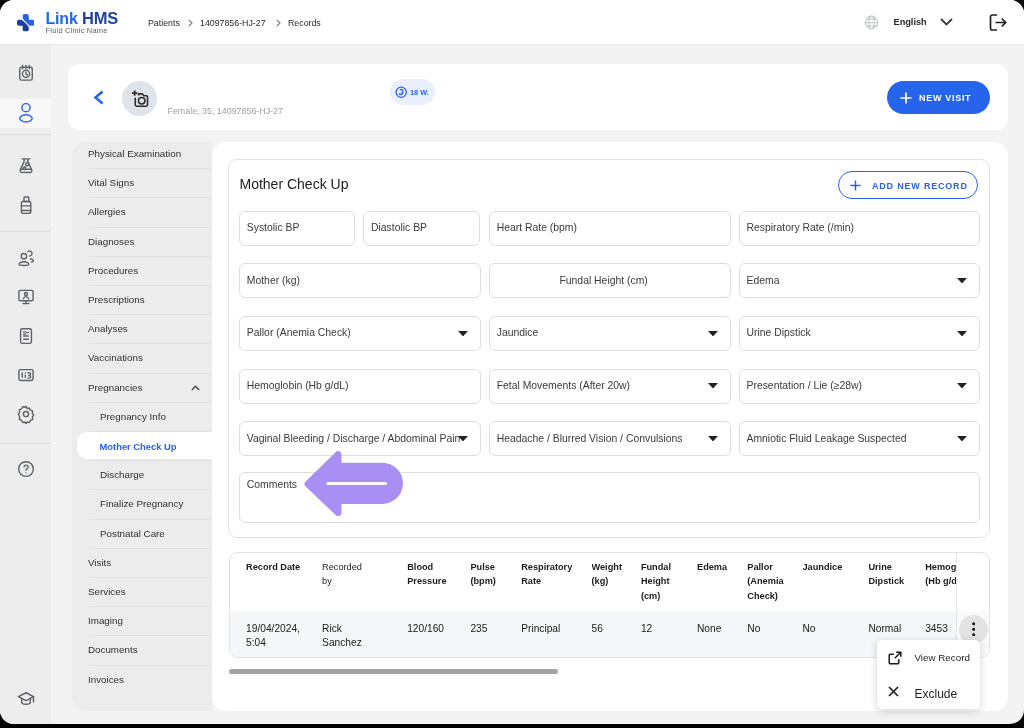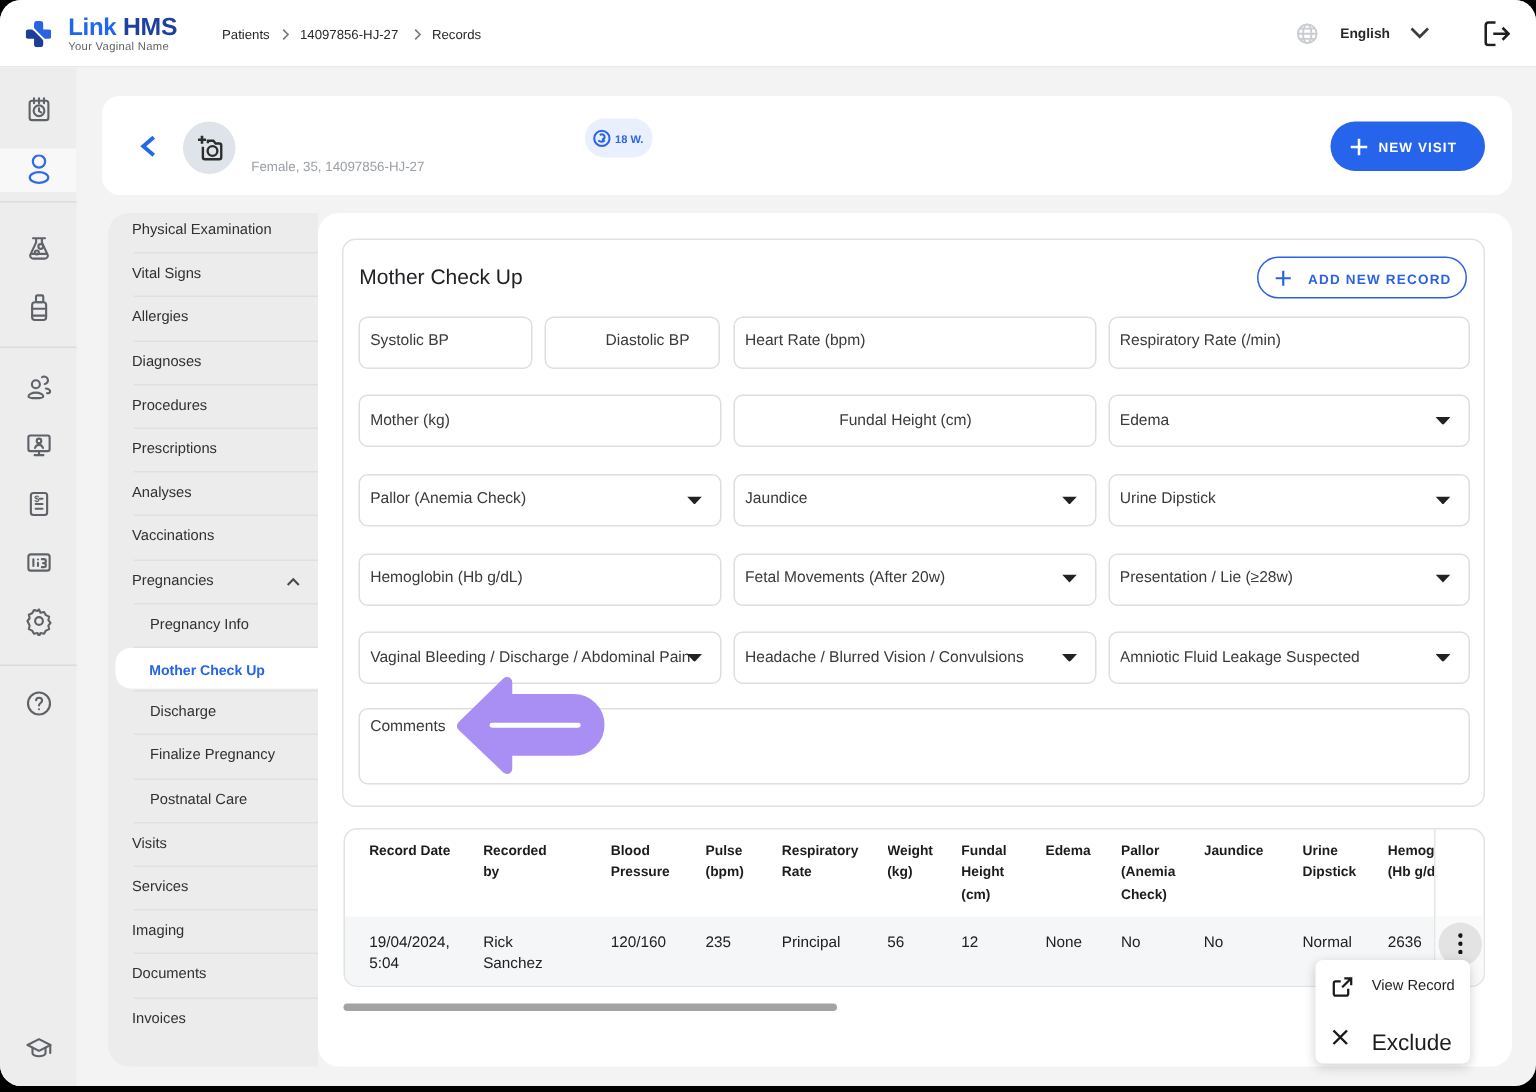--- a/index.html
+++ b/index.html
@@ -28,21 +28,21 @@
         <rect x="5.6" y="0" width="6" height="17.2" rx="1.9"></rect>
         <rect x="0" y="5.6" width="17.2" height="6" rx="1.9"></rect>
       </g>
     <g fill="#1c3d99" clip-path="url(#cl)">
         <rect x="5.6" y="0" width="6" height="17.2" rx="1.9"></rect>
         <rect x="0" y="5.6" width="17.2" height="6" rx="1.9"></rect>
       </g>
   </svg>
   <div class="abs" style="left:45.5px;top:10.5px;font-size:16px;line-height:16px;font-weight:700;letter-spacing:-0.2px;color:#1f66f0;">Link</div>
   <div class="abs" style="left:82px;top:10.3px;font-size:16.5px;line-height:16.5px;font-weight:700;letter-spacing:-0.2px;color:#1e409e;">HMS</div>
-  <div class="abs" style="left:45.5px;top:25.5px;font-size:7.5px;letter-spacing:0.2px;color:#5f6368;">Your Vaginal Name</div>
+  <div class="abs" style="left:45.5px;top:25.5px;font-size:7.5px;letter-spacing:0.2px;color:#5f6368;">Fluid Clinic Name</div>
 
   <div class="abs" style="left:148px;top:17.5px;font-size:8.8px;color:#28282b;">Patients</div>
   <svg class="abs" style="left:187.5px;top:19px;" width="5" height="8" viewBox="0 0 5 8" fill="none" stroke="#747880" stroke-width="1.1">
       <path d="M0.8 0.8L4 4 0.8 7.2"></path>
     </svg>
   <div class="abs" style="left:200px;top:17.5px;font-size:8.8px;color:#28282b;">14097856-HJ-27</div>
   <svg class="abs" style="left:276px;top:19px;" width="5" height="8" viewBox="0 0 5 8" fill="none" stroke="#747880" stroke-width="1.1">
       <path d="M0.8 0.8L4 4 0.8 7.2"></path>
     </svg>
   <div class="abs" style="left:288px;top:17.5px;font-size:8.8px;color:#28282b;">Records</div>
@@ -225,21 +225,21 @@
   <div class="abs" style="left:837.5px;top:171px;width:140.5px;height:28px;border-radius:14px;border:1.5px solid #2b62e4;background:#fff;"></div>
   <svg class="abs" style="left:850px;top:179.5px;" width="11" height="11" viewBox="0 0 12 12" fill="none" stroke="#2b62e4" stroke-width="1.6">
       <path d="M6 0.5v11M0.5 6h11"></path>
     </svg>
   <div class="abs" style="left:872px;top:180.5px;font-size:9px;font-weight:700;letter-spacing:0.8px;color:#2b62e4;">ADD NEW RECORD</div>
 
   <div id="fields">
       <div class="abs" style="left:238.8px;top:210.5px;width:116.5px;height:35px;border:1px solid #dedede;border-radius:6px;background:#fff;"></div>
       <div class="abs" style="left:246.8px;top:222px;width:88.5px;font-size:10.4px;color:#3a3a3c;white-space:nowrap;overflow:hidden;">Systolic BP</div>
       <div class="abs" style="left:363px;top:210.5px;width:116.7px;height:35px;border:1px solid #dedede;border-radius:6px;background:#fff;"></div>
-      <div class="abs" style="left:371px;top:222px;width:88.7px;font-size:10.4px;color:#3a3a3c;white-space:nowrap;overflow:hidden;text-align:right;">Diastolic BP</div>
+      <div class="abs" style="left:371px;top:222px;width:88.7px;font-size:10.4px;color:#3a3a3c;white-space:nowrap;overflow:hidden;">Diastolic BP</div>
       <div class="abs" style="left:488.7px;top:210.5px;width:241.9px;height:35px;border:1px solid #dedede;border-radius:6px;background:#fff;"></div>
       <div class="abs" style="left:496.7px;top:222px;width:213.9px;font-size:10.4px;color:#3a3a3c;white-space:nowrap;overflow:hidden;">Heart Rate (bpm)</div>
       <div class="abs" style="left:738.5px;top:210.5px;width:241.9px;height:35px;border:1px solid #dedede;border-radius:6px;background:#fff;"></div>
       <div class="abs" style="left:746.5px;top:222px;width:213.9px;font-size:10.4px;color:#3a3a3c;white-space:nowrap;overflow:hidden;">Respiratory Rate (/min)</div>
       <div class="abs" style="left:238.8px;top:263.2px;width:242.1px;height:35px;border:1px solid #dedede;border-radius:6px;background:#fff;"></div>
       <div class="abs" style="left:246.8px;top:274.7px;width:214.1px;font-size:10.4px;color:#3a3a3c;white-space:nowrap;overflow:hidden;">Mother (kg)</div>
       <div class="abs" style="left:488.7px;top:263.2px;width:241.9px;height:35px;border:1px solid #dedede;border-radius:6px;background:#fff;"></div>
       <div class="abs" style="left:496.7px;top:274.7px;width:213.9px;font-size:10.4px;color:#3a3a3c;white-space:nowrap;overflow:hidden;text-align:center;">Fundal Height (cm)</div>
       <div class="abs" style="left:738.5px;top:263.2px;width:241.9px;height:35px;border:1px solid #dedede;border-radius:6px;background:#fff;"></div>
       <div class="abs" style="left:746.5px;top:274.7px;width:213.9px;font-size:10.4px;color:#3a3a3c;white-space:nowrap;overflow:hidden;">Edema</div>
@@ -292,42 +292,42 @@
       <div class="abs" style="left:246.8px;top:478.5px;font-size:10.4px;color:#3a3a3c;">Comments</div>
     </div>
 
   <div class="abs" style="left:228.5px;top:552px;width:761.5px;height:106px;background:#fff;border:1px solid #e2e2e2;border-radius:9px;overflow:hidden;">
     <div class="abs" style="left:0;top:58px;width:760px;height:48px;background:#f5f6f7;"></div>
     <div class="abs" style="left:726px;top:0;width:1px;height:106px;background:#e5e5e5;"></div>
     <div class="abs" style="left:727px;top:58px;width:33px;height:48px;background:#fafafa;"></div>
     <div id="tcells">
         <div class="abs" style="left:16.6px;top:7.2px;width:80px;font-size:9.2px;font-weight:700;color:#1c1c1e;line-height:14.2px;overflow:hidden;white-space:nowrap;">Record Date</div>
         <div class="abs" style="left:16.6px;top:69px;width:80px;font-size:10.2px;color:#202022;line-height:14.4px;white-space:nowrap;">19/04/2024,<br>5:04</div>
-        <div class="abs" style="left:92.6px;top:7.2px;width:80px;font-size:9.2px;font-weight:700;color:#1c1c1e;line-height:14.2px;overflow:hidden;white-space:nowrap;">Recorded<br>by</div>
+        <div class="abs" style="left:92.6px;top:7.2px;width:80px;font-size:9.2px;font-weight:400;color:#1c1c1e;line-height:14.2px;overflow:hidden;white-space:nowrap;">Recorded<br>by</div>
         <div class="abs" style="left:92.6px;top:69px;width:80px;font-size:10.2px;color:#202022;line-height:14.4px;white-space:nowrap;">Rick<br>Sanchez</div>
         <div class="abs" style="left:177.7px;top:7.2px;width:80px;font-size:9.2px;font-weight:700;color:#1c1c1e;line-height:14.2px;overflow:hidden;white-space:nowrap;">Blood<br>Pressure</div>
         <div class="abs" style="left:177.7px;top:69px;width:80px;font-size:10.2px;color:#202022;line-height:14.4px;white-space:nowrap;">120/160</div>
         <div class="abs" style="left:240.9px;top:7.2px;width:80px;font-size:9.2px;font-weight:700;color:#1c1c1e;line-height:14.2px;overflow:hidden;white-space:nowrap;">Pulse<br>(bpm)</div>
         <div class="abs" style="left:240.9px;top:69px;width:80px;font-size:10.2px;color:#202022;line-height:14.4px;white-space:nowrap;">235</div>
         <div class="abs" style="left:291.7px;top:7.2px;width:80px;font-size:9.2px;font-weight:700;color:#1c1c1e;line-height:14.2px;overflow:hidden;white-space:nowrap;">Respiratory<br>Rate</div>
         <div class="abs" style="left:291.7px;top:69px;width:80px;font-size:10.2px;color:#202022;line-height:14.4px;white-space:nowrap;">Principal</div>
         <div class="abs" style="left:362px;top:7.2px;width:80px;font-size:9.2px;font-weight:700;color:#1c1c1e;line-height:14.2px;overflow:hidden;white-space:nowrap;">Weight<br>(kg)</div>
         <div class="abs" style="left:362px;top:69px;width:80px;font-size:10.2px;color:#202022;line-height:14.4px;white-space:nowrap;">56</div>
         <div class="abs" style="left:411.4px;top:7.2px;width:80px;font-size:9.2px;font-weight:700;color:#1c1c1e;line-height:14.2px;overflow:hidden;white-space:nowrap;">Fundal<br>Height<br>(cm)</div>
         <div class="abs" style="left:411.4px;top:69px;width:80px;font-size:10.2px;color:#202022;line-height:14.4px;white-space:nowrap;">12</div>
         <div class="abs" style="left:467.5px;top:7.2px;width:80px;font-size:9.2px;font-weight:700;color:#1c1c1e;line-height:14.2px;overflow:hidden;white-space:nowrap;">Edema</div>
         <div class="abs" style="left:467.5px;top:69px;width:80px;font-size:10.2px;color:#202022;line-height:14.4px;white-space:nowrap;">None</div>
         <div class="abs" style="left:517.8px;top:7.2px;width:80px;font-size:9.2px;font-weight:700;color:#1c1c1e;line-height:14.2px;overflow:hidden;white-space:nowrap;">Pallor<br>(Anemia<br>Check)</div>
         <div class="abs" style="left:517.8px;top:69px;width:80px;font-size:10.2px;color:#202022;line-height:14.4px;white-space:nowrap;">No</div>
         <div class="abs" style="left:573px;top:7.2px;width:80px;font-size:9.2px;font-weight:700;color:#1c1c1e;line-height:14.2px;overflow:hidden;white-space:nowrap;">Jaundice</div>
         <div class="abs" style="left:573px;top:69px;width:80px;font-size:10.2px;color:#202022;line-height:14.4px;white-space:nowrap;">No</div>
         <div class="abs" style="left:638.9px;top:7.2px;width:80px;font-size:9.2px;font-weight:700;color:#1c1c1e;line-height:14.2px;overflow:hidden;white-space:nowrap;">Urine<br>Dipstick</div>
         <div class="abs" style="left:638.9px;top:69px;width:80px;font-size:10.2px;color:#202022;line-height:14.4px;white-space:nowrap;">Normal</div>
         <div class="abs" style="left:695.7px;top:7.2px;width:31px;font-size:9.2px;font-weight:700;color:#1c1c1e;line-height:14.2px;overflow:hidden;white-space:nowrap;">Hemog<br>(Hb g/d</div>
-        <div class="abs" style="left:695.7px;top:69px;width:31px;font-size:10.2px;color:#202022;line-height:14.4px;white-space:nowrap;">2636</div>
+        <div class="abs" style="left:695.7px;top:69px;width:31px;font-size:10.2px;color:#202022;line-height:14.4px;white-space:nowrap;">3453</div>
       </div>
 
     <div class="abs" style="left:729.5px;top:61.5px;width:29px;height:29px;border-radius:50%;background:#e3e3e3;"></div>
     <svg class="abs" style="left:742.3px;top:69px;" width="3.4" height="14.4" viewBox="0 0 3.4 14.4" fill="#151515">
         <circle cx="1.7" cy="1.7" r="1.55"></circle>
         <circle cx="1.7" cy="7.2" r="1.55"></circle>
         <circle cx="1.7" cy="12.7" r="1.55"></circle>
       </svg>
   </div>
 
@@ -340,15 +340,15 @@
 
   <div class="abs" style="left:877px;top:640px;width:103px;height:69px;background:#fff;border-radius:5px;box-shadow:0 2px 8px rgba(0,0,0,0.18);"></div>
   <svg class="abs" style="left:887.5px;top:651px;" width="14" height="14" viewBox="0 0 14 14" fill="none" stroke="#1a1a1a" stroke-width="1.5">
     <path d="M10.8 8.2v3.4a1.2 1.2 0 0 1-1.2 1.2H2.4a1.2 1.2 0 0 1-1.2-1.2V4.4a1.2 1.2 0 0 1 1.2-1.2h3.4"></path>
     <path d="M8.2 1.2h4.6v4.6M12.5 1.5L6.8 7.2"></path>
   </svg>
   <div class="abs" style="left:914.5px;top:652px;font-size:9.8px;color:#1d1d1d;">View Record</div>
   <svg class="abs" style="left:888px;top:686px;" width="11" height="11" viewBox="0 0 11 11" fill="none" stroke="#1a1a1a" stroke-width="1.6">
       <path d="M1 1l9 9M10 1l-9 9"></path>
     </svg>
-  <div class="abs" style="left:914.5px;top:686.5px;font-size:15px;color:#1d1d1d;">Exclude</div>
+  <div class="abs" style="left:914.5px;top:686.5px;font-size:12px;color:#1d1d1d;">Exclude</div>
 
 </div>
 
 </body></html>

